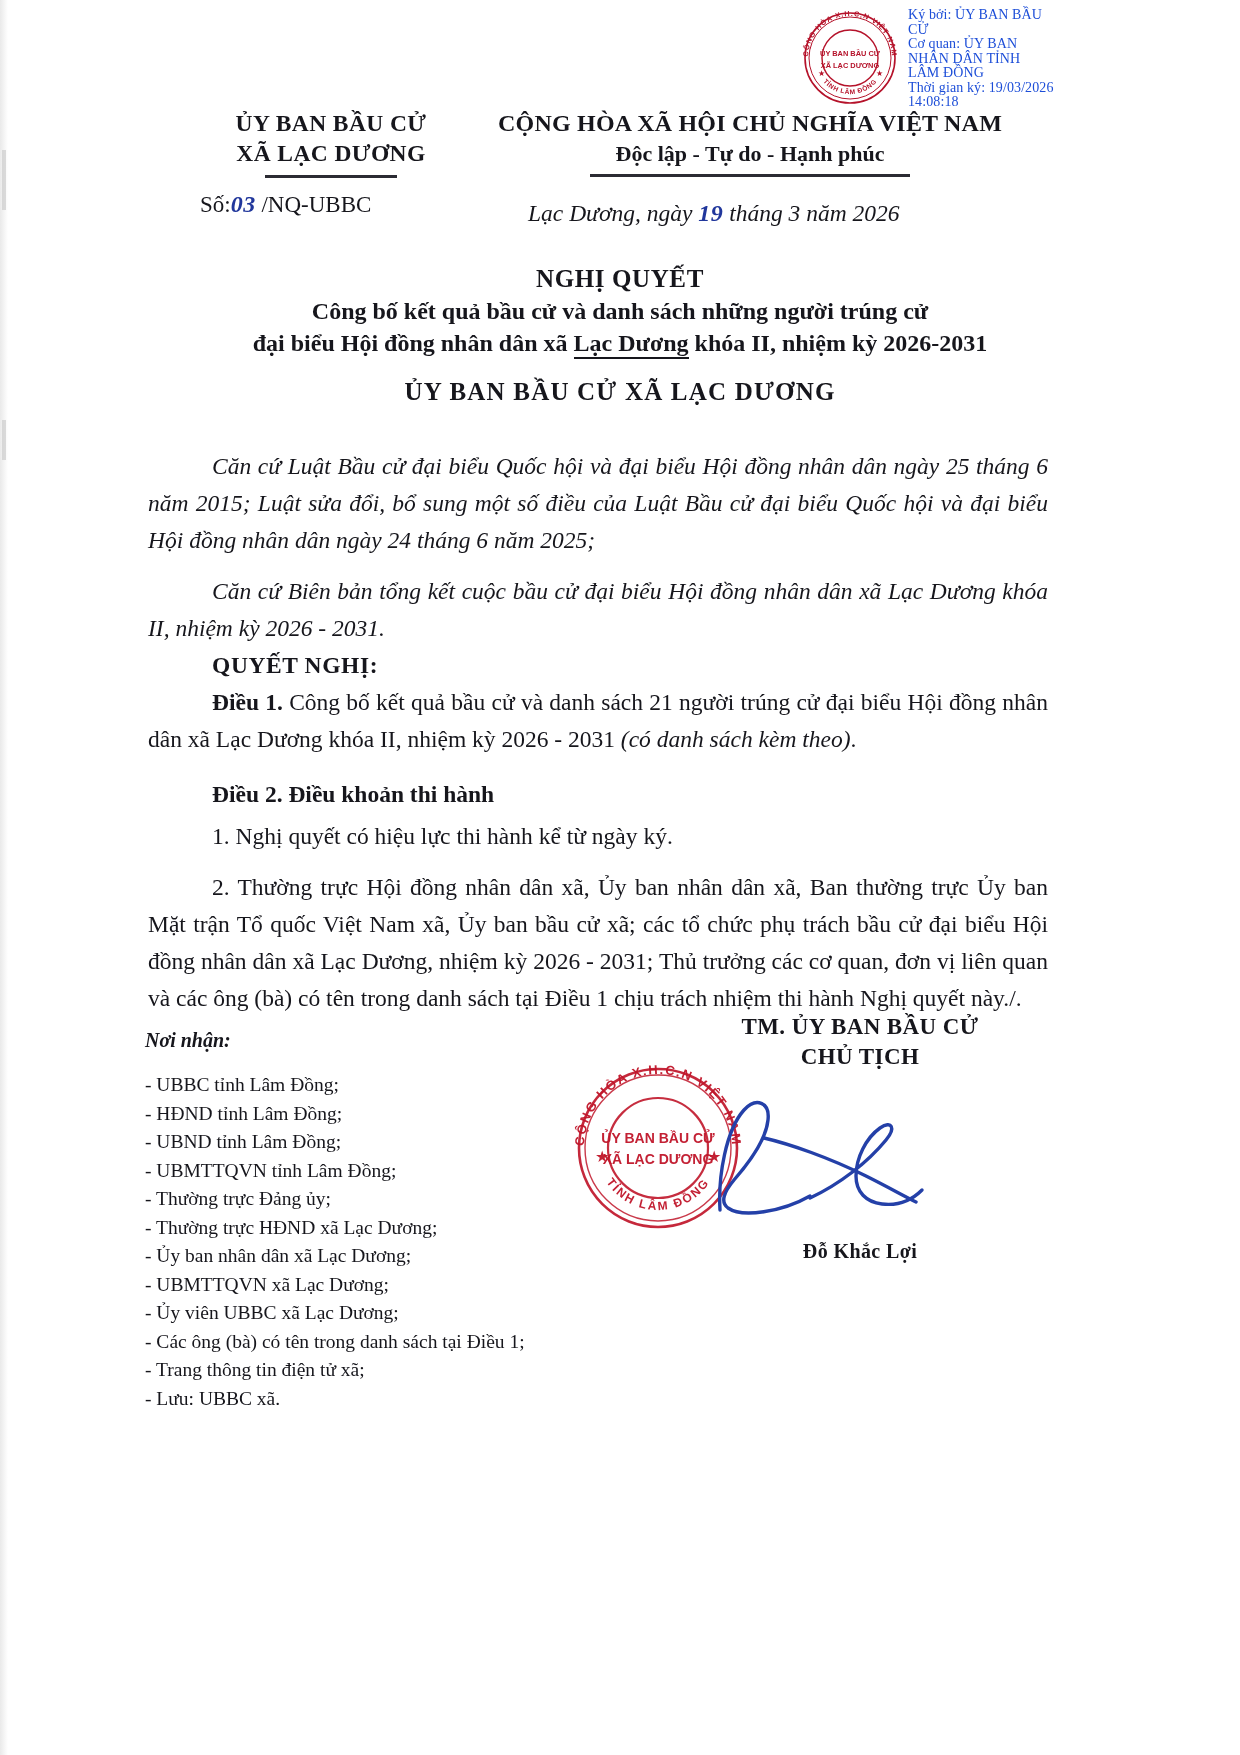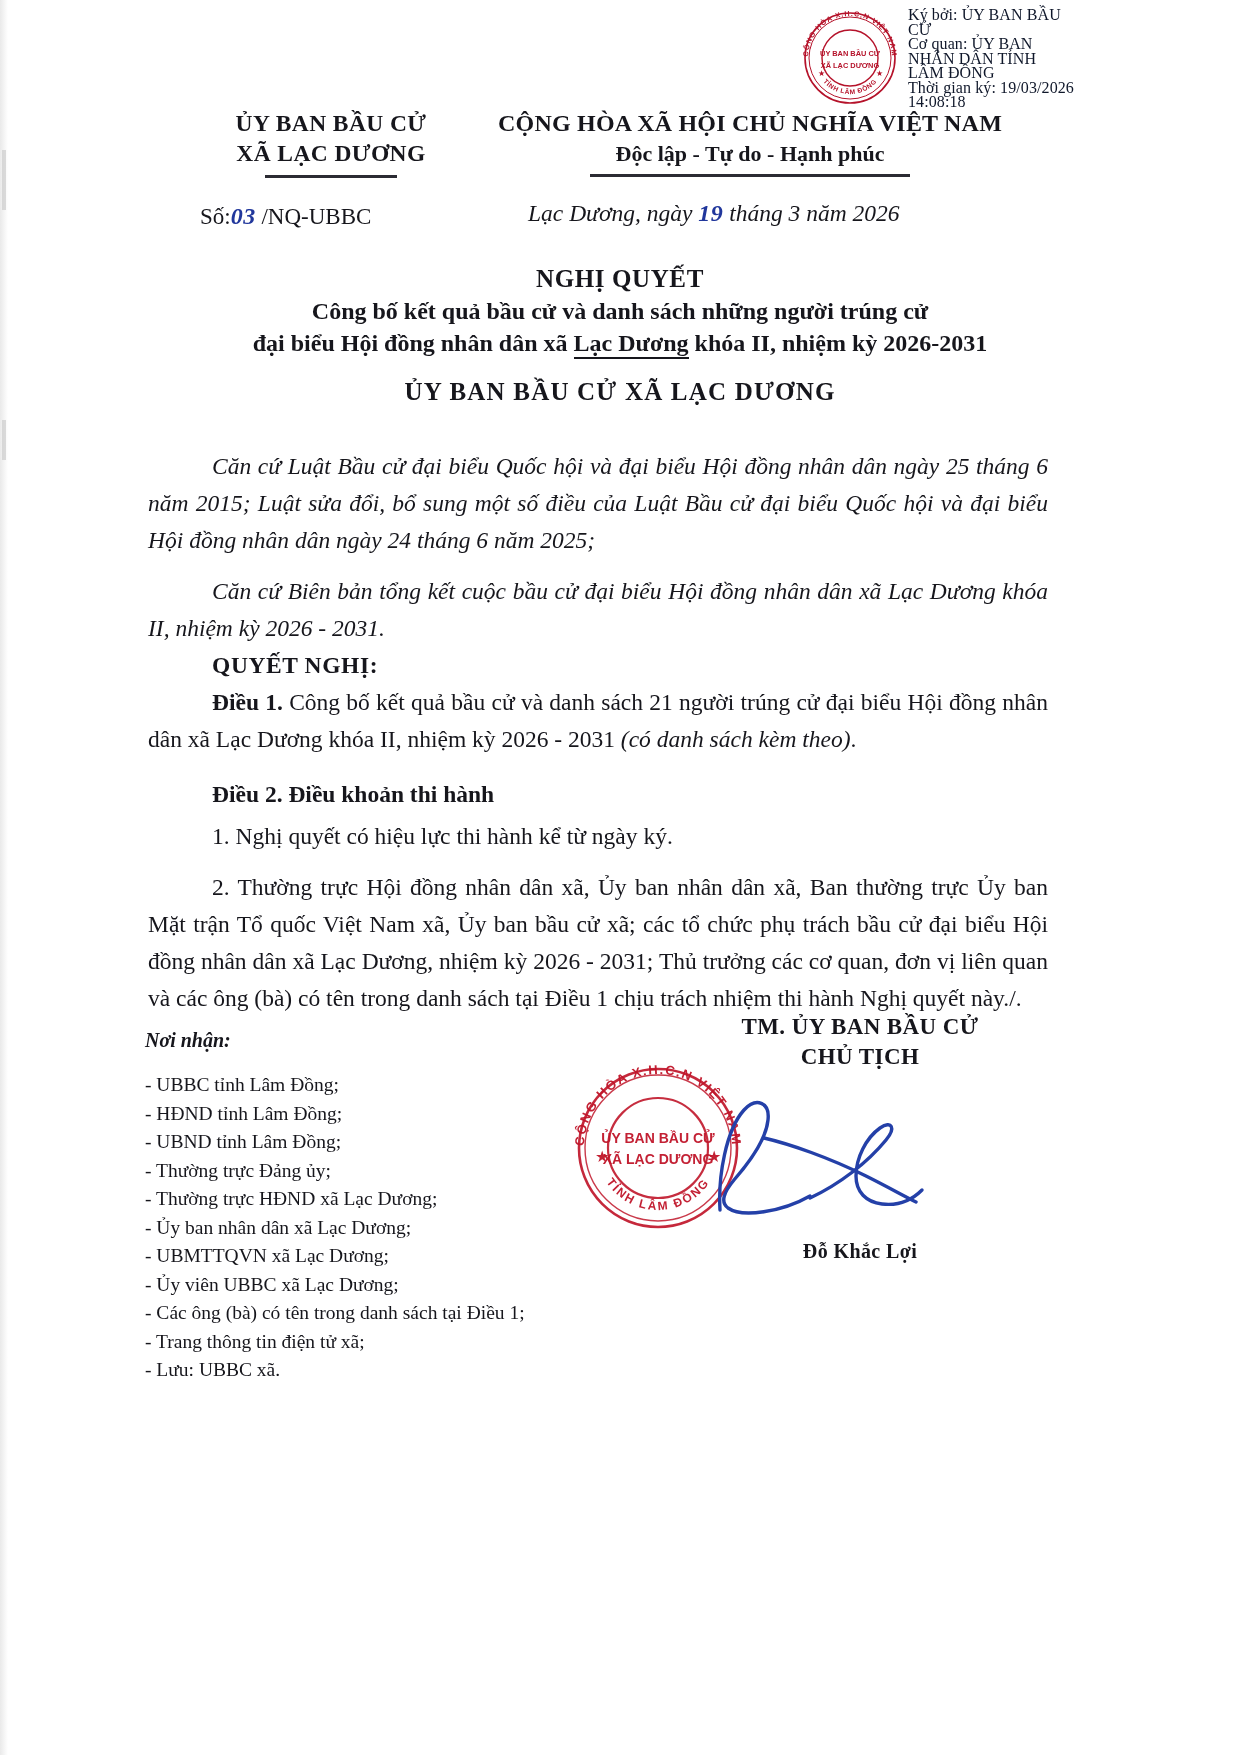--- a/index.html
+++ b/index.html
@@ -43,23 +43,23 @@
   .dsig-seal {
     position: absolute;
     left: 12px; top: 2px;
     width: 104px; height: 100px;
   }
   .dsig-text {
     position: absolute;
     left: 122px;
     top: 4px;
     width: 320px;
-    color: #0f172a;
+    color: #1d4ed8;
     font-family: "Liberation Serif", serif;
-    font-size: 16px;
+    font-size: 14px;
     line-height: 14.5px;
     letter-spacing: .1px;
   }
   .dsig-text div { white-space: nowrap; }
 
   
   .hdr-left {
     position: absolute;
     left: 186px; top: 108px;
     width: 290px;
@@ -100,21 +100,21 @@
   .hdr-right .rule {
     width: 320px;
     height: 2.5px;
     background: #2b2b33;
     margin: 5px auto 0 auto;
   }
 
   
   .numline {
     position: absolute;
-    left: 200px; top: 203px;
+    left: 200px; top: 191px;
     font-size: 23px;
     white-space: nowrap;
   }
   .hw {
     color: #21379c;
     font-family: "Liberation Serif", serif;
     font-style: italic;
     font-weight: bold;
     font-size: 24px;
     letter-spacing: .5px;
@@ -342,20 +342,21 @@
     <p class="para">1. Nghị quyết có hiệu lực thi hành kể từ ngày ký.</p>
     <p class="para gap">2. Thường trực Hội đồng nhân dân xã, Ủy ban nhân dân xã, Ban thường trực Ủy ban Mặt trận Tổ quốc Việt Nam xã, Ủy ban bầu cử xã; các tổ chức phụ trách bầu cử đại biểu Hội đồng nhân dân xã Lạc Dương, nhiệm kỳ 2026 - 2031; Thủ trưởng các cơ quan, đơn vị liên quan và các ông (bà) có tên trong danh sách tại Điều 1 chịu trách nhiệm thi hành Nghị quyết này./.</p>
   </div>
 
   <div class="recipients">
     <div class="rtitle">Nơi nhận:</div>
     <ul>
       <li>- UBBC tỉnh Lâm Đồng;</li>
       <li>- HĐND tỉnh Lâm Đồng;</li>
       <li>- UBND tỉnh Lâm Đồng;</li>
+      <li>- UBMTTQVN tỉnh Lâm Đồng;</li>
       <li>- Thường trực Đảng ủy;</li>
       <li>- Thường trực HĐND xã Lạc Dương;</li>
       <li>- Ủy ban nhân dân xã Lạc Dương;</li>
       <li>- UBMTTQVN xã Lạc Dương;</li>
       <li>- Ủy viên UBBC xã Lạc Dương;</li>
       <li>- Các ông (bà) có tên trong danh sách tại Điều 1;</li>
       <li>- Trang thông tin điện tử xã;</li>
       <li>- Lưu: UBBC xã.</li>
     </ul>
   </div>

